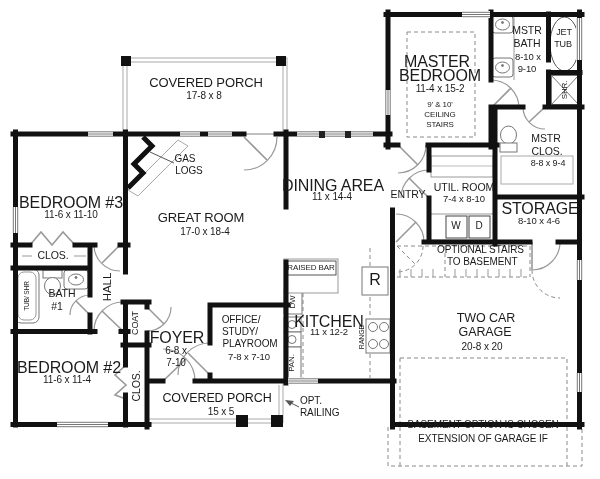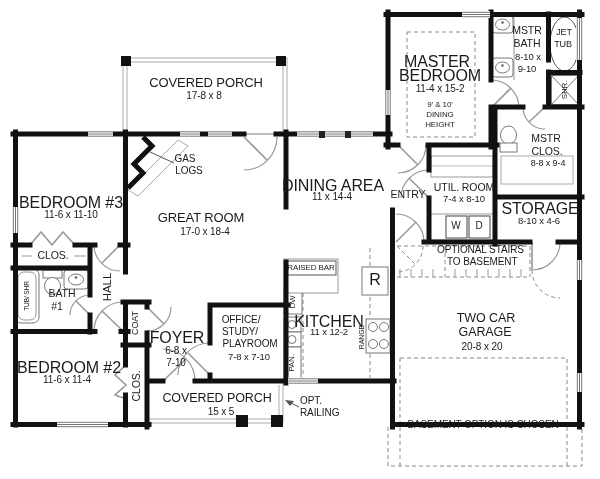--- a/index.html
+++ b/index.html
@@ -294,22 +294,22 @@
   <div class="lbl c f13" style="left:201px;top:211px">GREAT ROOM</div>
   <div class="lbl c f10" style="left:205px;top:227px">17-0 x 18-4</div>
 
   <div class="lbl c f12" style="left:333px;top:178px">DINING AREA</div>
   <div class="lbl c f10" style="left:332px;top:192px">11 x 14-4</div>
 
   <div class="lbl c f12" style="left:437px;top:54px">MASTER</div>
   <div class="lbl c f12" style="left:440px;top:68px">BEDROOM</div>
   <div class="lbl c f10" style="left:440px;top:84px">11-4 x 15-2</div>
   <div class="lbl c f8" style="left:440px;top:101px">9' &amp; 10'</div>
-  <div class="lbl c f8" style="left:440px;top:111px">DINING</div>
-  <div class="lbl c f8" style="left:440px;top:121px">HEIGHT</div>
+  <div class="lbl c f8" style="left:440px;top:111px">CEILING</div>
+  <div class="lbl c f8" style="left:440px;top:121px">STAIRS</div>
 
   <div class="lbl c f105" style="left:527px;top:25px">MSTR</div>
   <div class="lbl c f105" style="left:527px;top:38px">BATH</div>
   <div class="lbl c f95" style="left:528px;top:52px">8-10 x</div>
   <div class="lbl c f95" style="left:527px;top:64px">9-10</div>
 
   <div class="lbl c f9" style="left:564px;top:28px">JET</div>
   <div class="lbl c f9" style="left:563px;top:40px">TUB</div>
 
   <div class="lbl v f8" style="left:565px;top:90px">SHR.</div>
@@ -366,15 +366,16 @@
   <div class="lbl v f7" style="left:361px;top:337px">RANGE</div>
   <div class="lbl c f12" style="left:375px;top:272px">R</div>
 
   <div class="lbl l f10" style="left:437px;top:245px">OPTIONAL STAIRS</div>
   <div class="lbl l f10" style="left:447px;top:257px">TO BASEMENT</div>
 
   <div class="lbl c f125" style="left:486px;top:312px">TWO CAR</div>
   <div class="lbl c f125" style="left:485px;top:326px">GARAGE</div>
   <div class="lbl c f10" style="left:482px;top:342px">20-8 x 20</div>
 
+  <div class="lbl c f10" style="left:483px;top:434px">EXTENSION OF GARAGE IF</div>
   <div class="lbl c f10" style="left:483px;top:420px">BASEMENT OPTION IS CHOSEN</div>
 
 </div>
 
 </body></html>

